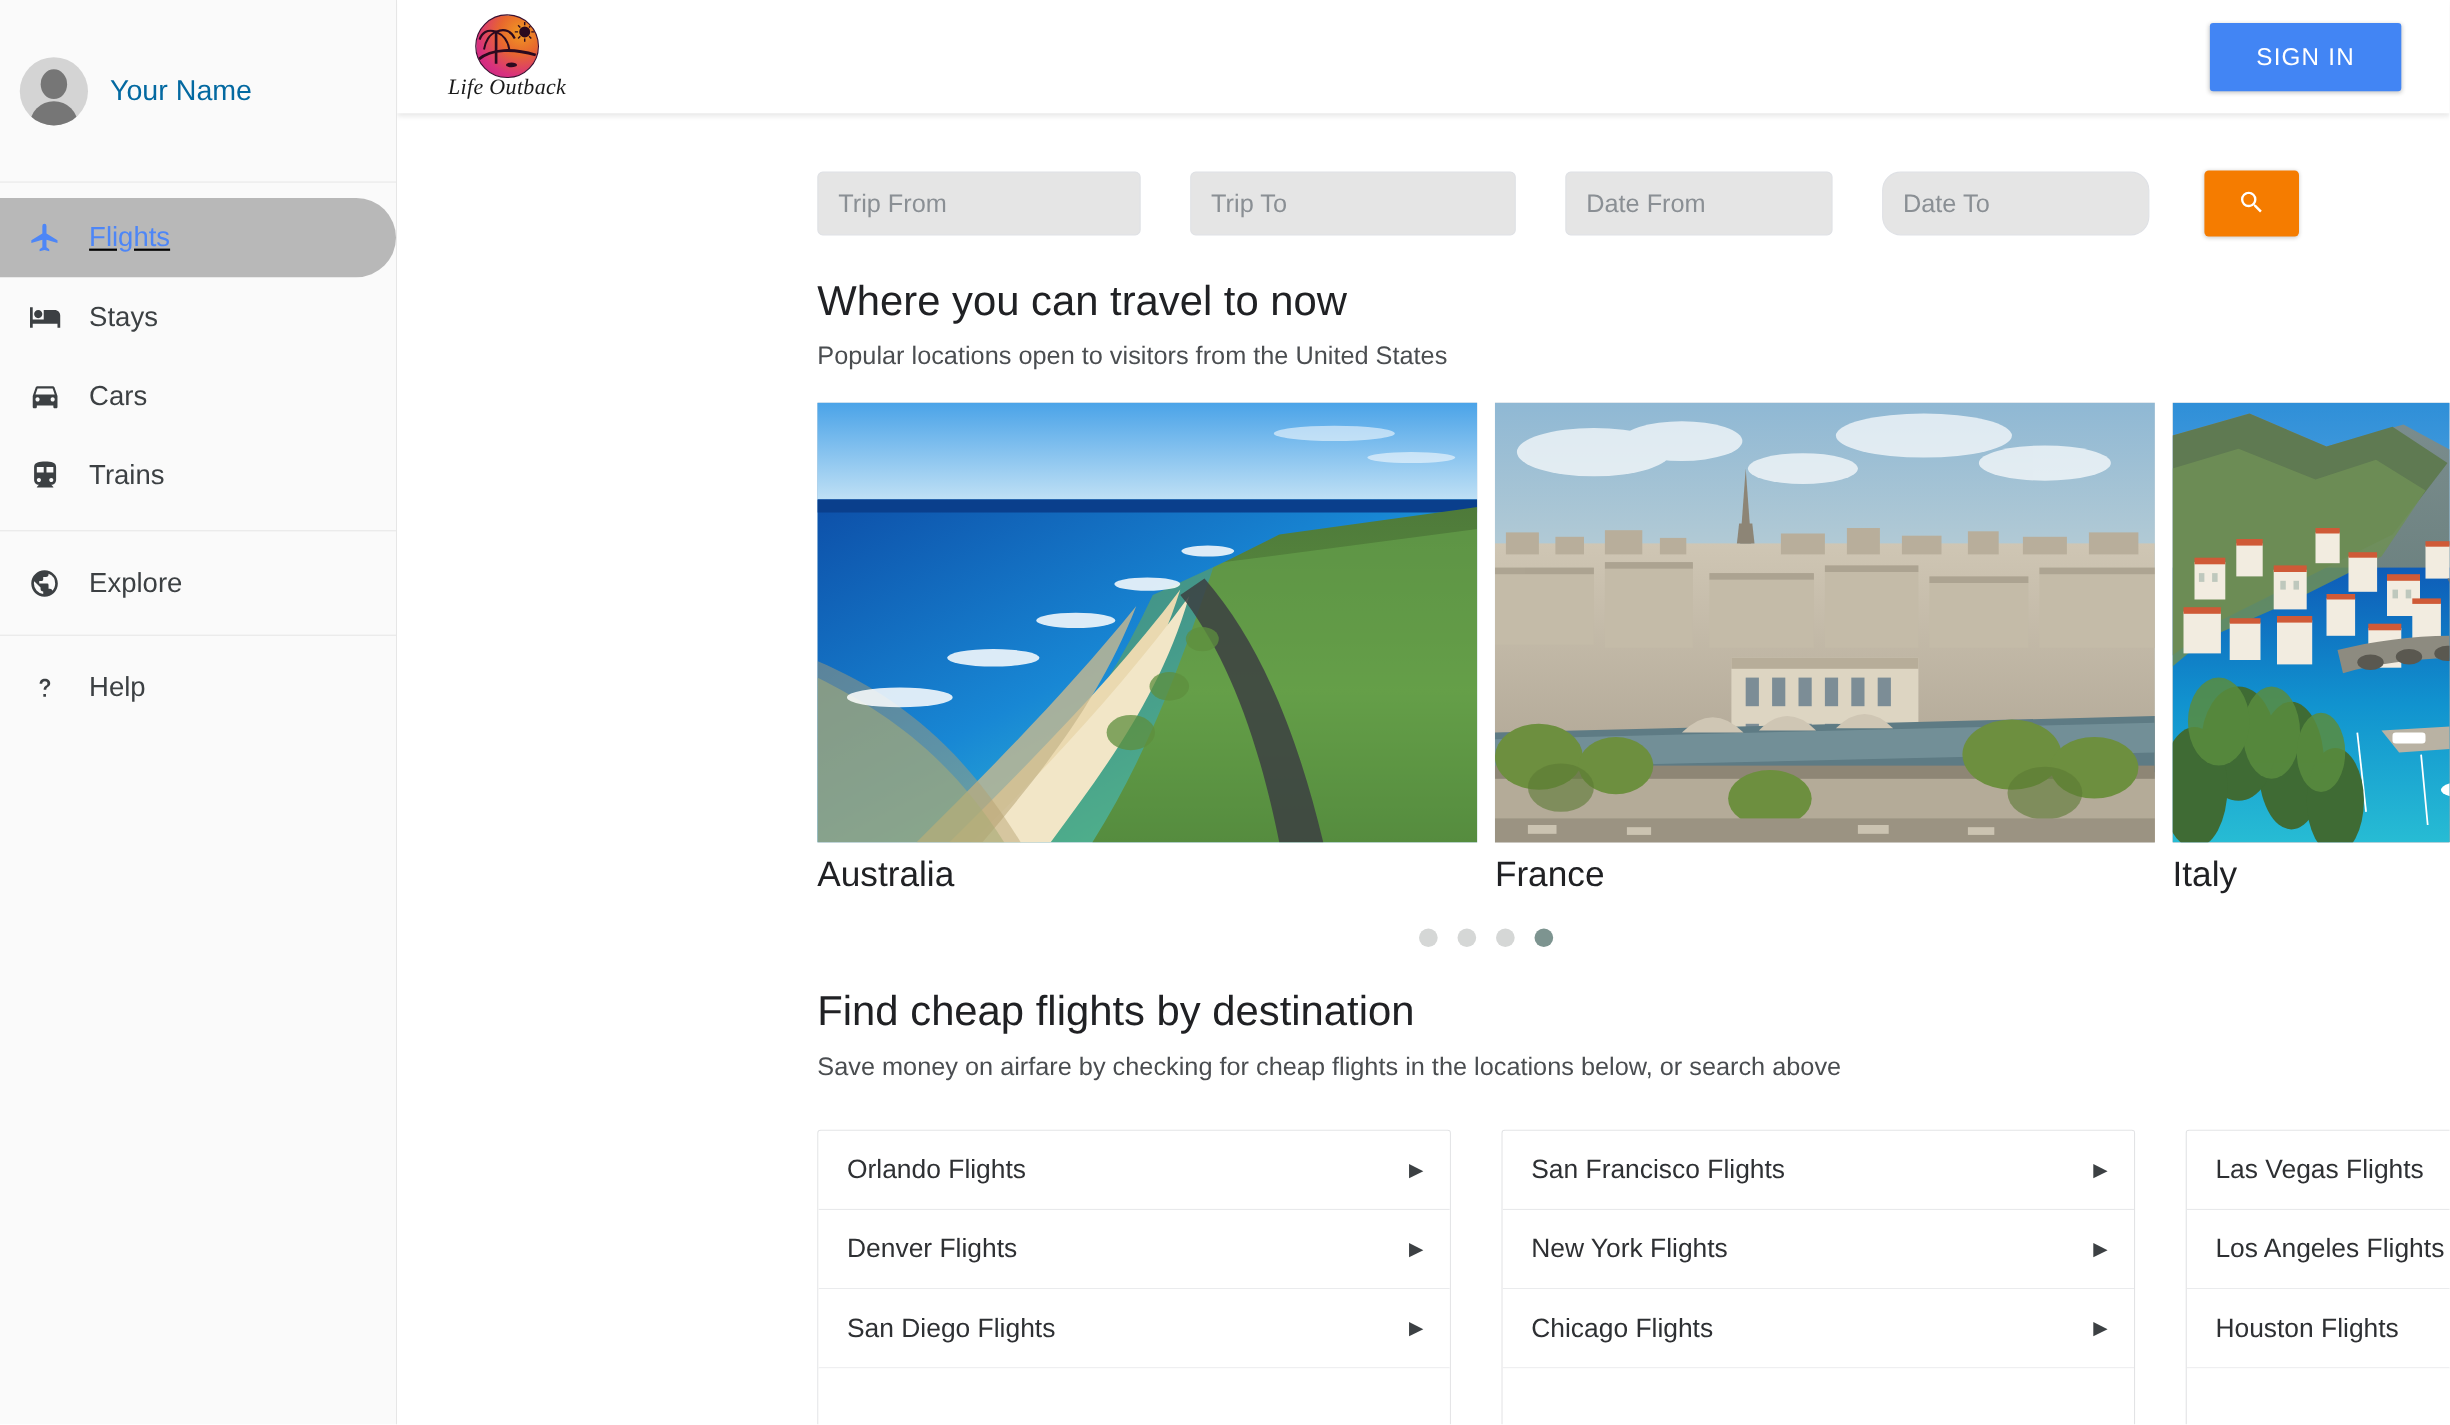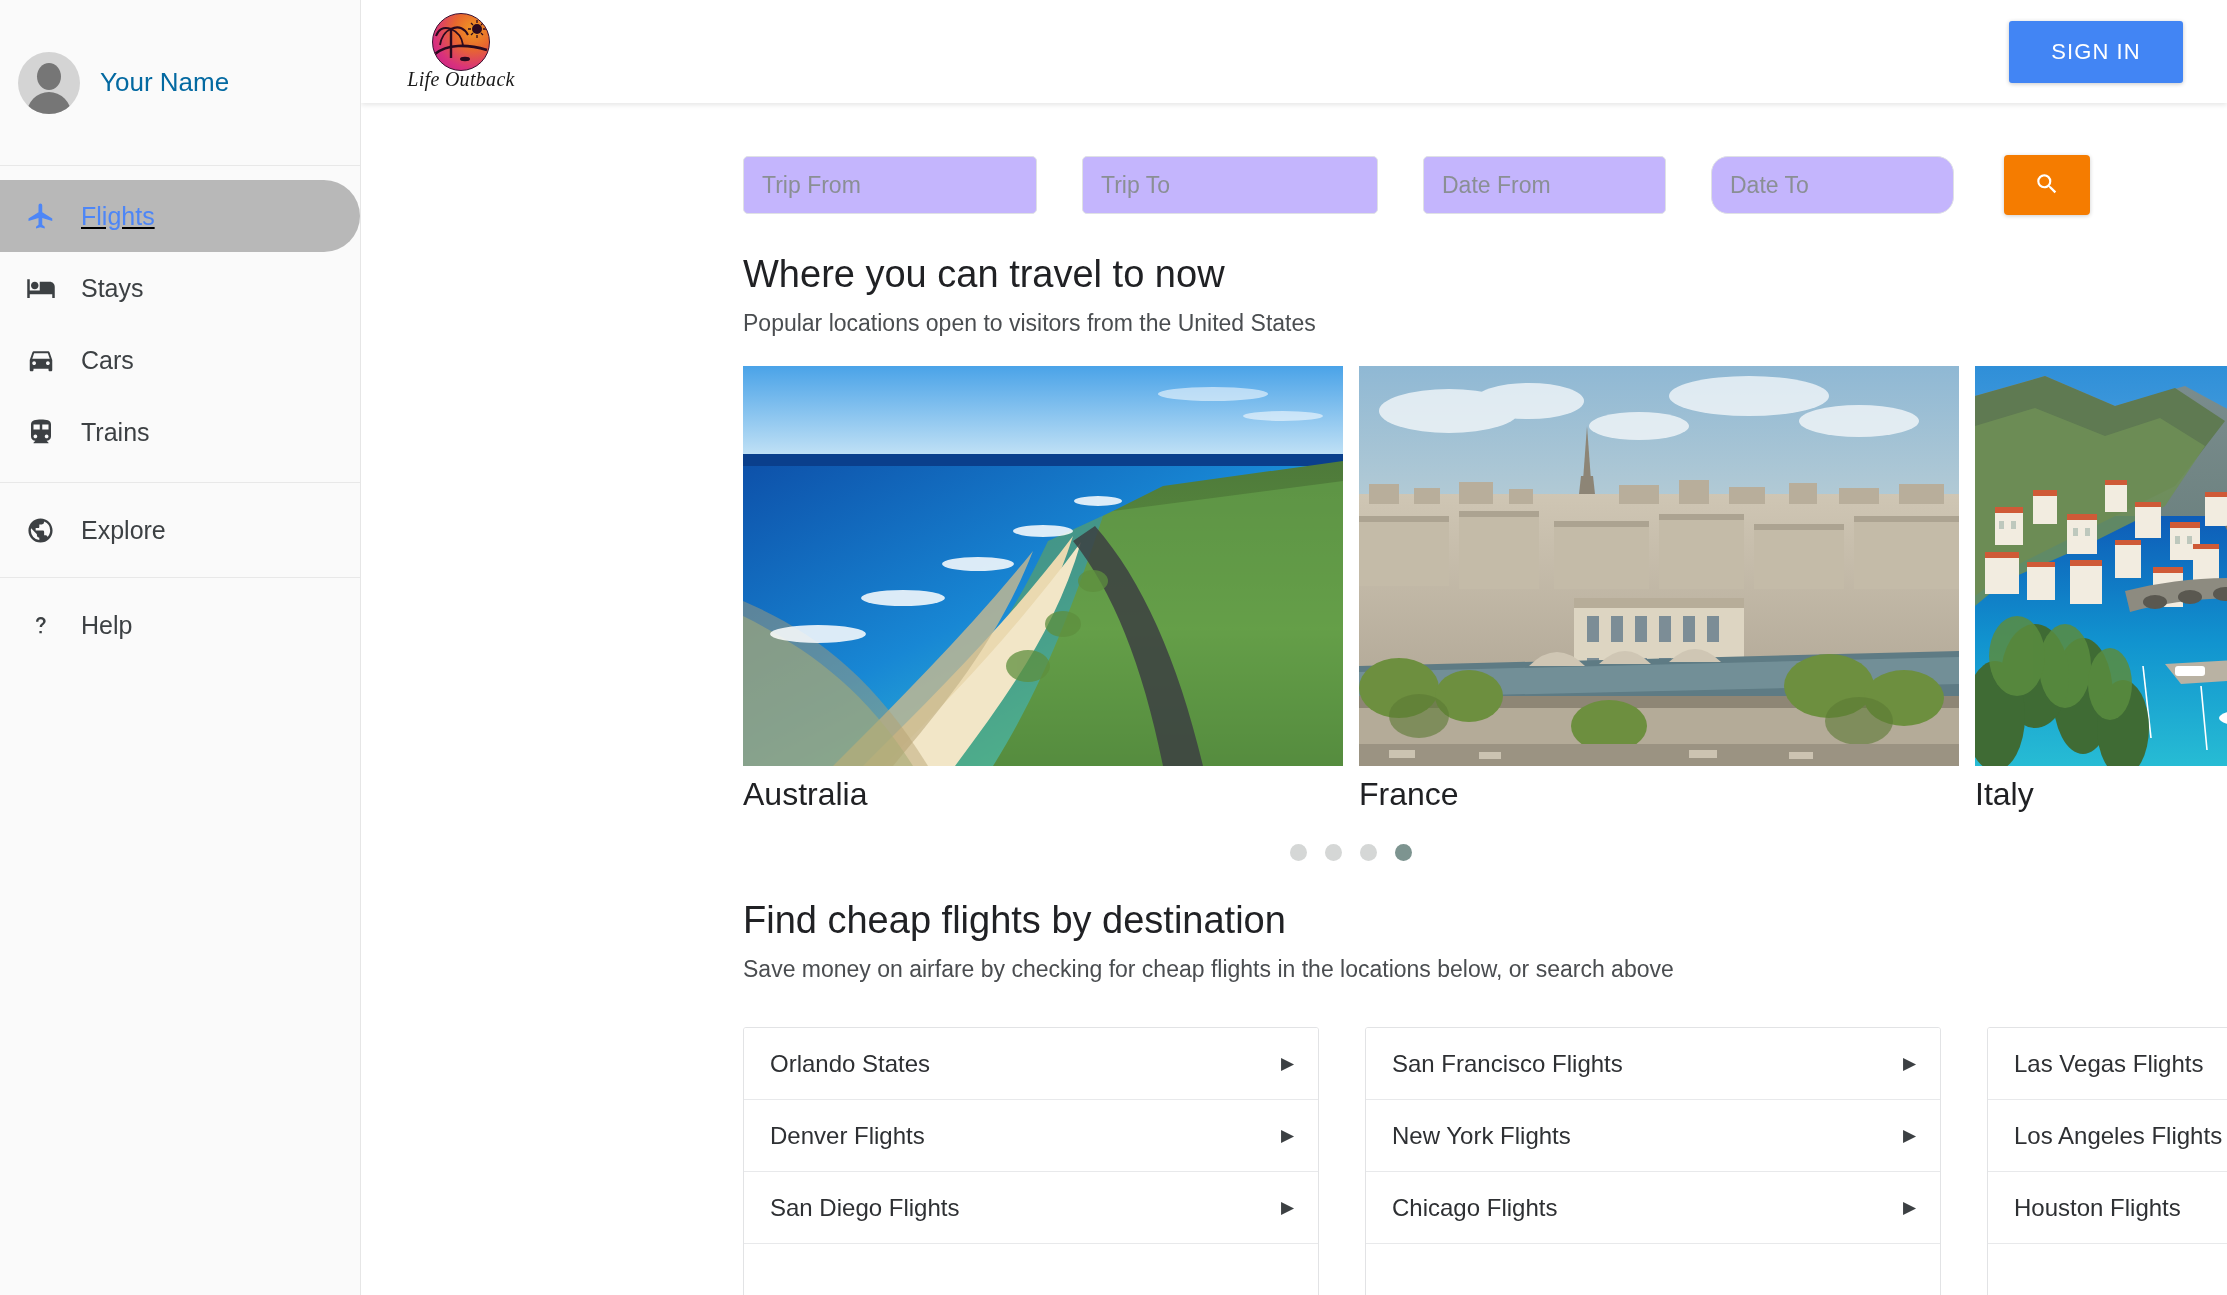--- a/index.html
+++ b/index.html
@@ -168,21 +168,21 @@
   .search-row {
     display: flex;
     align-items: center;
     gap: 45px;
     padding: 52px 0 0 382px;
   }
   .sfield {
     height: 58px;
     border: 1px solid #dfe1e5;
     border-radius: 5px;
-    background: #c4b5fd;
+    background: #e5e5e5;
     font-size: 23px;
     color: #3c4043;
     font-family: inherit;
     padding: 0 18px;
     outline: none;
   }
   .sfield::placeholder { color: #8a8f94; }
   .sfield.f1 { width: 294px; }
   .sfield.f2 { width: 296px; }
   .sfield.f3 { width: 243px; }
@@ -703,21 +703,21 @@
       </div>
 
       <div class="sec">
         <h2 class="h-title">Find cheap flights by destination</h2>
         <p class="h-sub">Save money on airfare by checking for cheap flights in the locations below, or search above</p>
 
         <div class="cols">
 
           <div class="col">
             <div class="frow">
-              <span class="fl">Orlando States</span>
+              <span class="fl">Orlando Flights</span>
               <span class="ar">▶</span>
             </div>
             <div class="frow">
               <span class="fl">Denver Flights</span>
               <span class="ar">▶</span>
             </div>
             <div class="frow">
               <span class="fl">San Diego Flights</span>
               <span class="ar">▶</span>
             </div>

